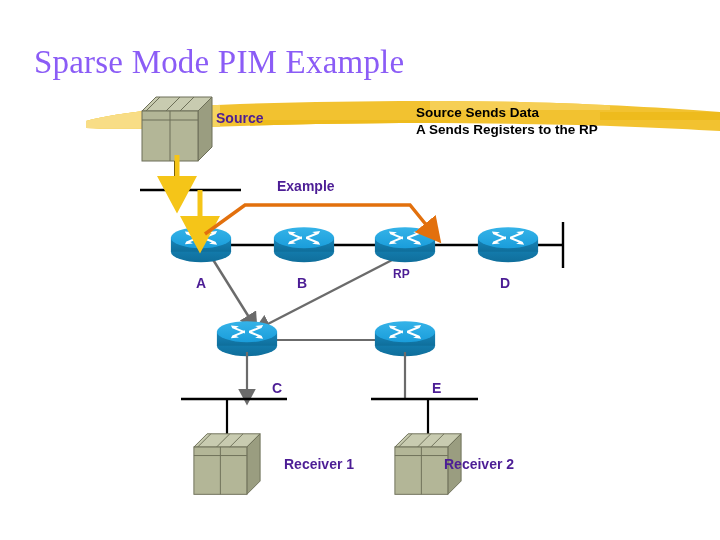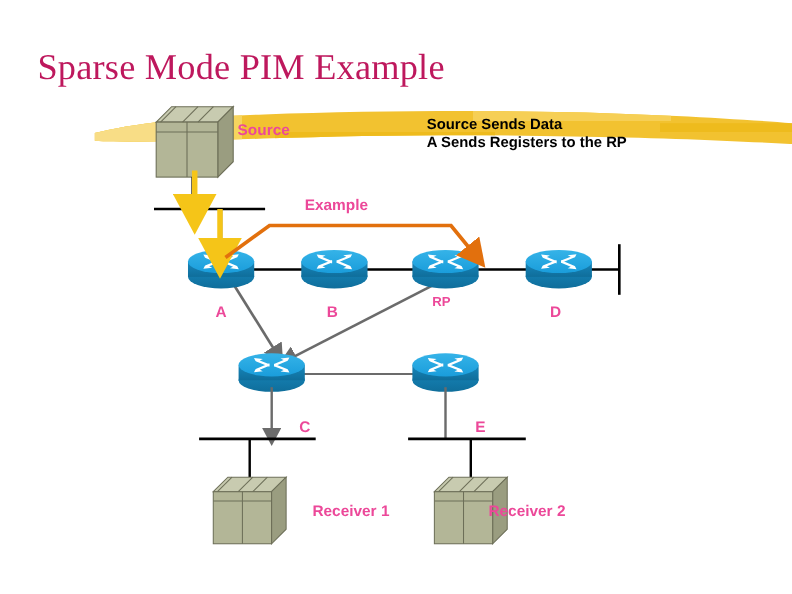--- a/index.html
+++ b/index.html
@@ -22,29 +22,29 @@
     width: 720px;
     height: 540px;
   }
   .slide-title {
     position: absolute;
     left: 34px;
     top: 44px;
     font-family: "Liberation Serif", serif;
     font-size: 33px;
     font-weight: 400;
-    color: #be185d;
+    color: #8b5cf6;
     letter-spacing: 0.2px;
     white-space: nowrap;
   }
   .lbl {
     position: absolute;
     font-family: "Liberation Sans", sans-serif;
     font-weight: bold;
-    color: #ec4899;
+    color: #4c1d95;
     white-space: nowrap;
     line-height: 1.05;
   }
   .lbl-source   { left: 216px; top: 111px; font-size: 14px; }
   .lbl-register { left: 277px; top: 179px; font-size: 14px; }
   .lbl-a  { left: 196px; top: 276px; font-size: 14px; }
   .lbl-b  { left: 297px; top: 276px; font-size: 14px; }
   .lbl-rp { left: 393px; top: 268px; font-size: 12px; }
   .lbl-d  { left: 500px; top: 276px; font-size: 14px; }
   .lbl-c  { left: 272px; top: 381px; font-size: 14px; }
@@ -55,21 +55,21 @@
     position: absolute;
     left: 388px;
     top: 104px;
     font-family: "Liberation Sans", sans-serif;
     font-size: 13.5px;
     font-weight: bold;
     color: #000000;
     line-height: 17px;
     white-space: nowrap;
   }
-  .callout div { display: block; }
+  .callout div { display: block; margin-left: 28px; }
 </style>
 </head>
 <body>
 
 <div id="slide">
 
   <div class="slide-title">Sparse Mode PIM Example</div>
 
   <svg id="slide-svg" viewBox="0 0 720 540">
     <defs>

